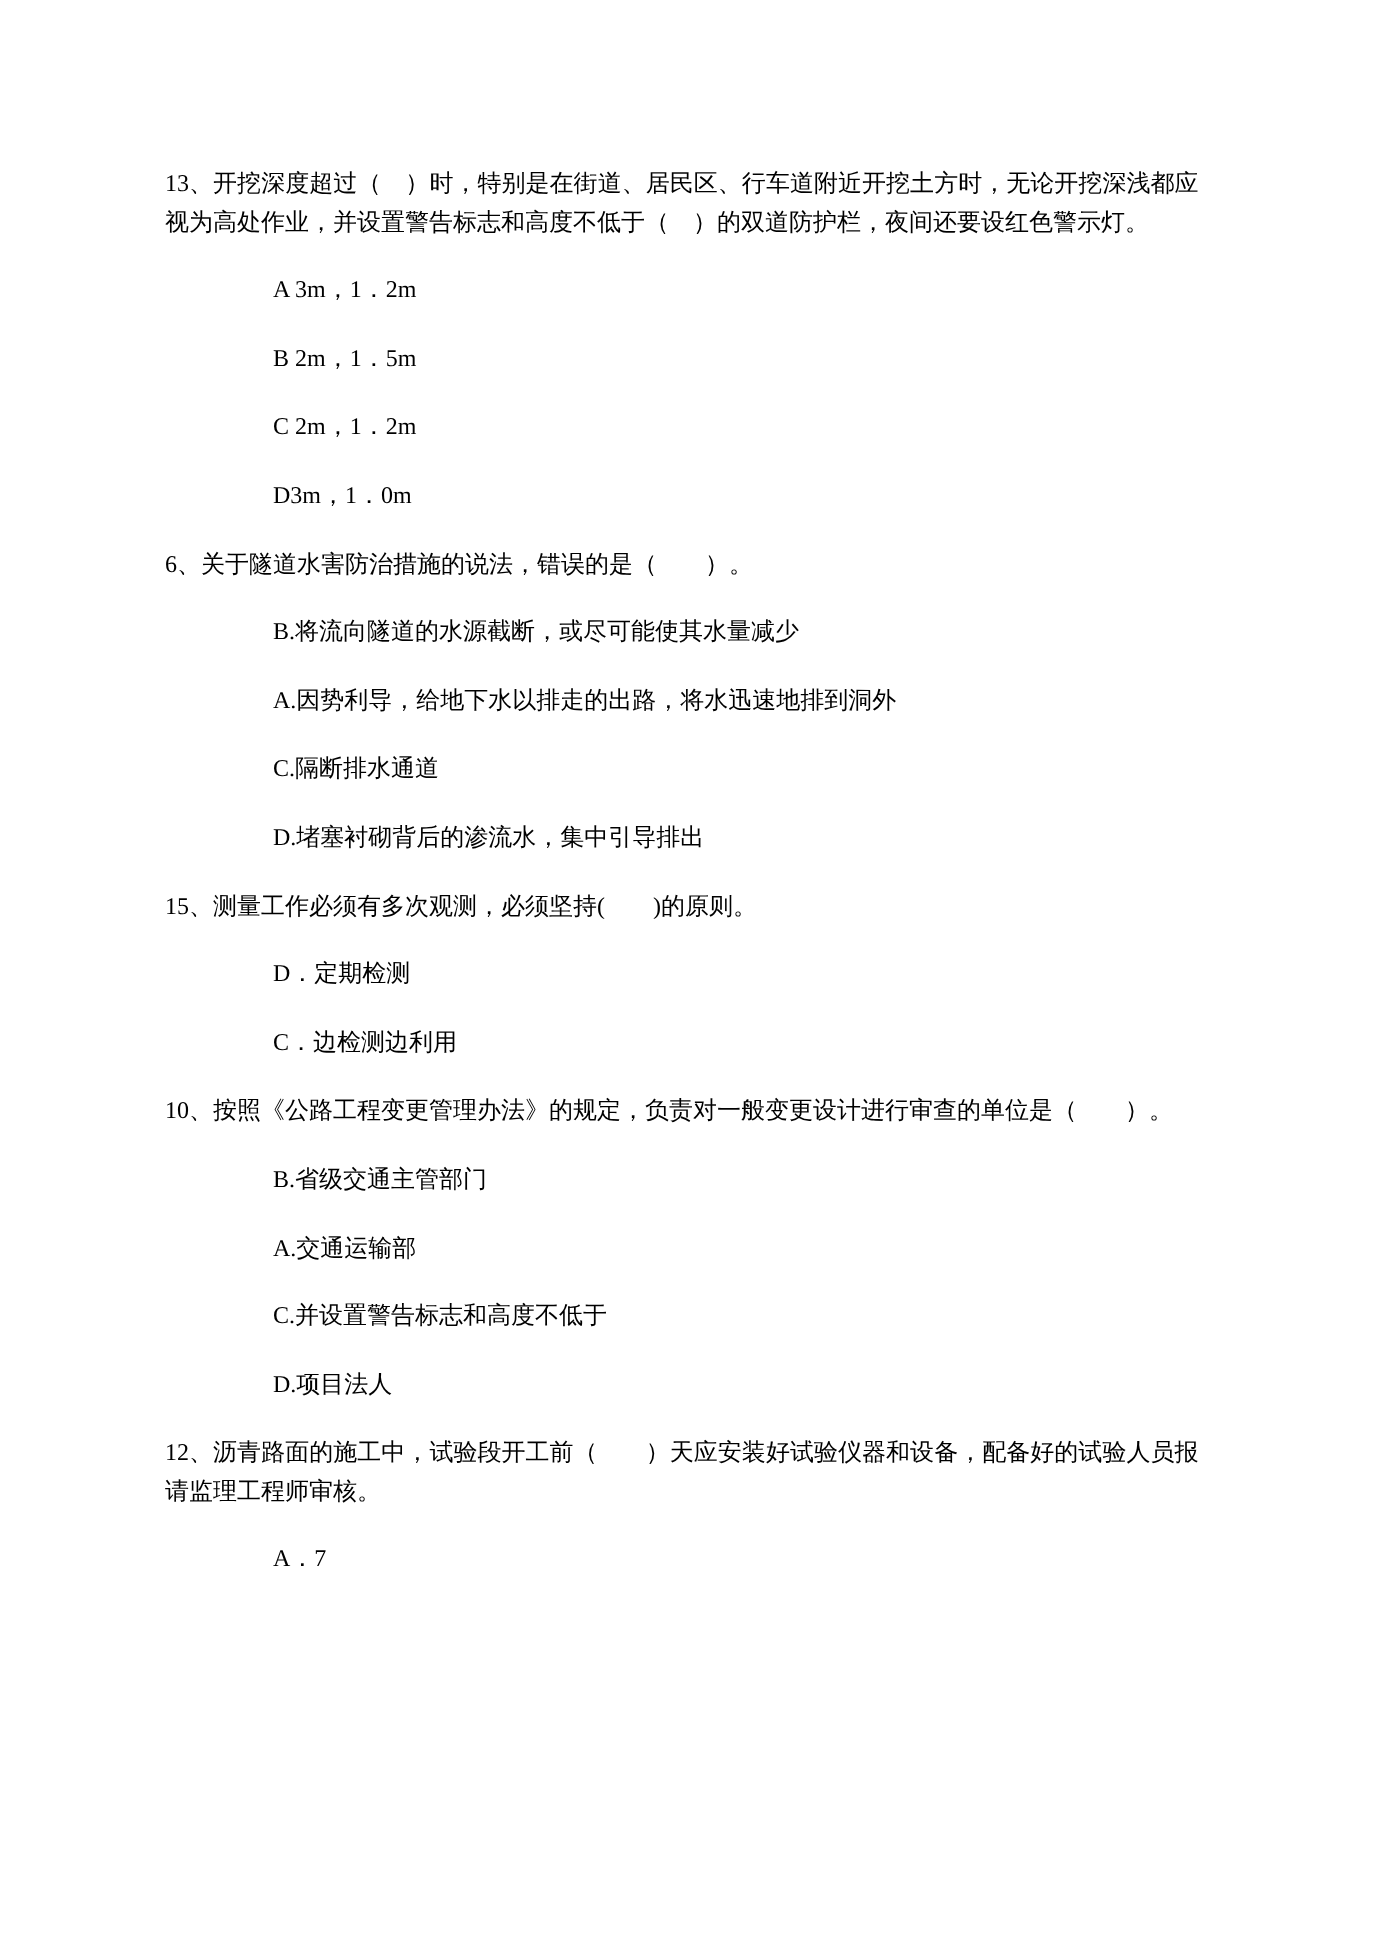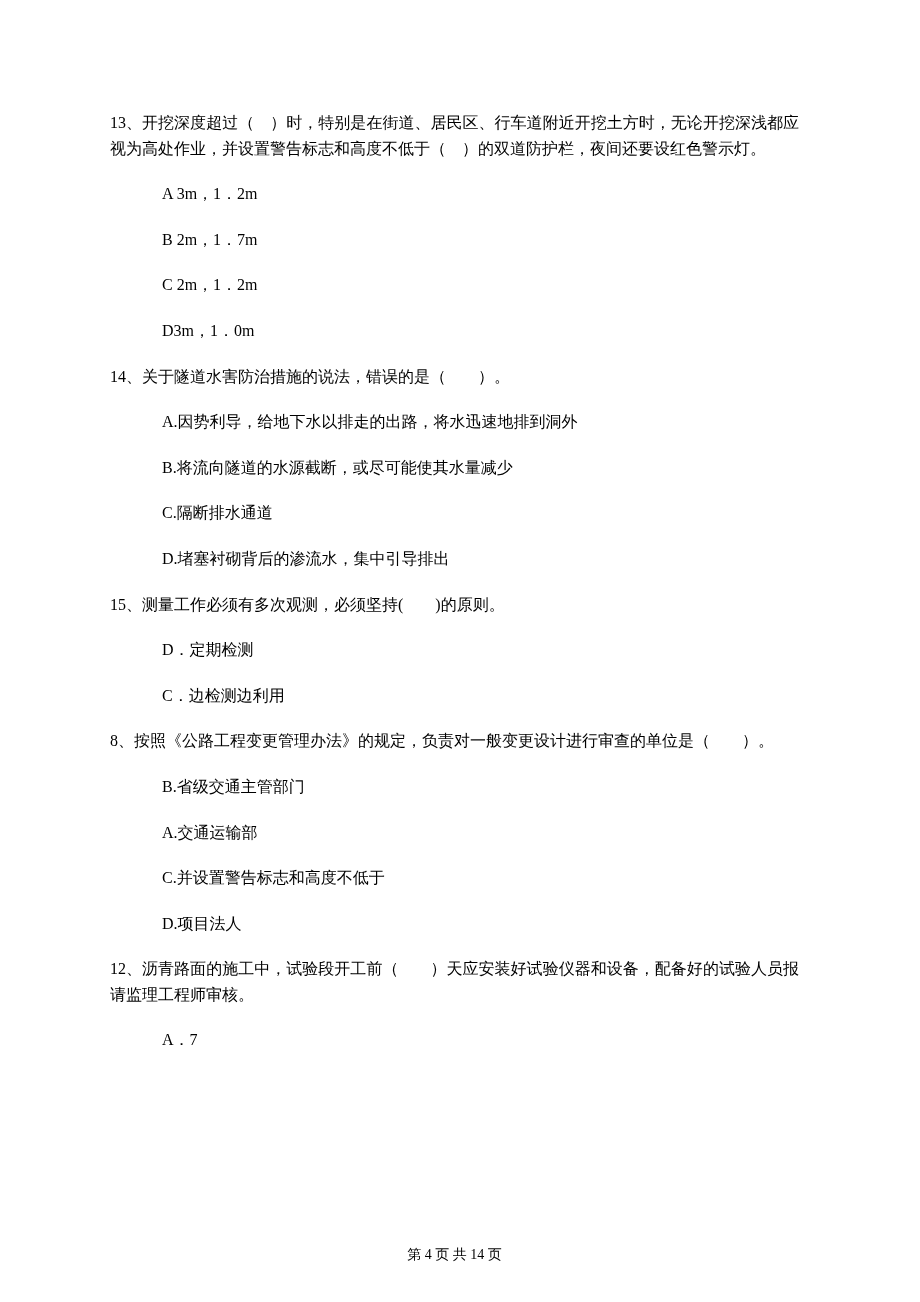--- a/index.html
+++ b/index.html
@@ -16,56 +16,55 @@
     min-height: 1302px;
     padding: 110px 110px 40px 110px;
     box-sizing: border-box;
     position: relative;
   }
   .question-stem {
     margin-bottom: 20px;
     text-align: justify;
   }
   .option {
-    margin-left: 52px;
+    margin-left: 72px;
     margin-bottom: 20px;
   }
   .footer {
     position: absolute;
     bottom: 36px;
     left: 0;
     right: 0;
     text-align: center;
     font-size: 14px;
   }
 </style>
 </head>
 <body>
 
 <div class="page">
 
   <div class="question-stem">13、开挖深度超过（　）时，特别是在街道、居民区、行车道附近开挖土方时，无论开挖深浅都应视为高处作业，并设置警告标志和高度不低于（　）的双道防护栏，夜间还要设红色警示灯。</div>
   <div class="option">A 3m，1．2m</div>
-  <div class="option">B 2m，1．7m</div>
+  <div class="option">B 2m，1．5m</div>
   <div class="option">C 2m，1．2m</div>
   <div class="option">D3m，1．0m</div>
 
-  <div class="question-stem">14、关于隧道水害防治措施的说法，错误的是（　　）。</div>
+  <div class="question-stem">6、关于隧道水害防治措施的说法，错误的是（　　）。</div>
+  <div class="option">B.将流向隧道的水源截断，或尽可能使其水量减少</div>
   <div class="option">A.因势利导，给地下水以排走的出路，将水迅速地排到洞外</div>
-  <div class="option">B.将流向隧道的水源截断，或尽可能使其水量减少</div>
   <div class="option">C.隔断排水通道</div>
   <div class="option">D.堵塞衬砌背后的渗流水，集中引导排出</div>
 
   <div class="question-stem">15、测量工作必须有多次观测，必须坚持(　　)的原则。</div>
   <div class="option">D．定期检测</div>
   <div class="option">C．边检测边利用</div>
 
-  <div class="question-stem">8、按照《公路工程变更管理办法》的规定，负责对一般变更设计进行审查的单位是（　　）。</div>
+  <div class="question-stem">10、按照《公路工程变更管理办法》的规定，负责对一般变更设计进行审查的单位是（　　）。</div>
   <div class="option">B.省级交通主管部门</div>
   <div class="option">A.交通运输部</div>
   <div class="option">C.并设置警告标志和高度不低于</div>
   <div class="option">D.项目法人</div>
 
   <div class="question-stem">12、沥青路面的施工中，试验段开工前（　　）天应安装好试验仪器和设备，配备好的试验人员报请监理工程师审核。</div>
   <div class="option">A．7</div>
 
-  <div class="footer">第 4 页 共 14 页</div>
 </div>
 
 </body></html>

